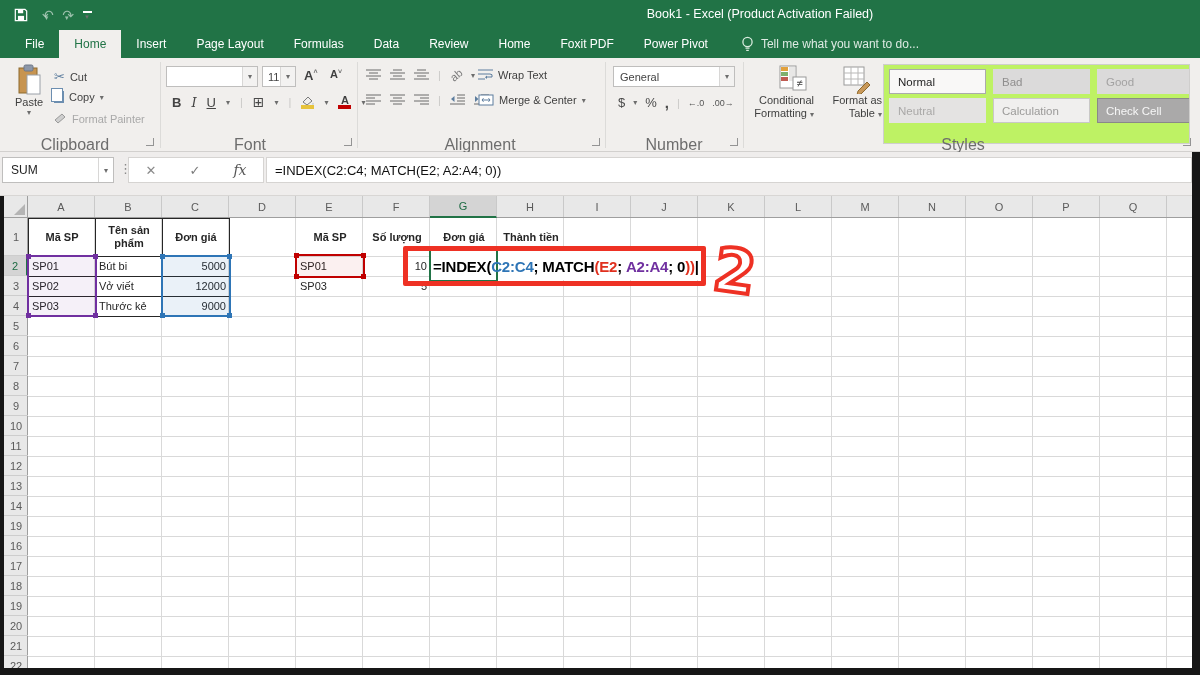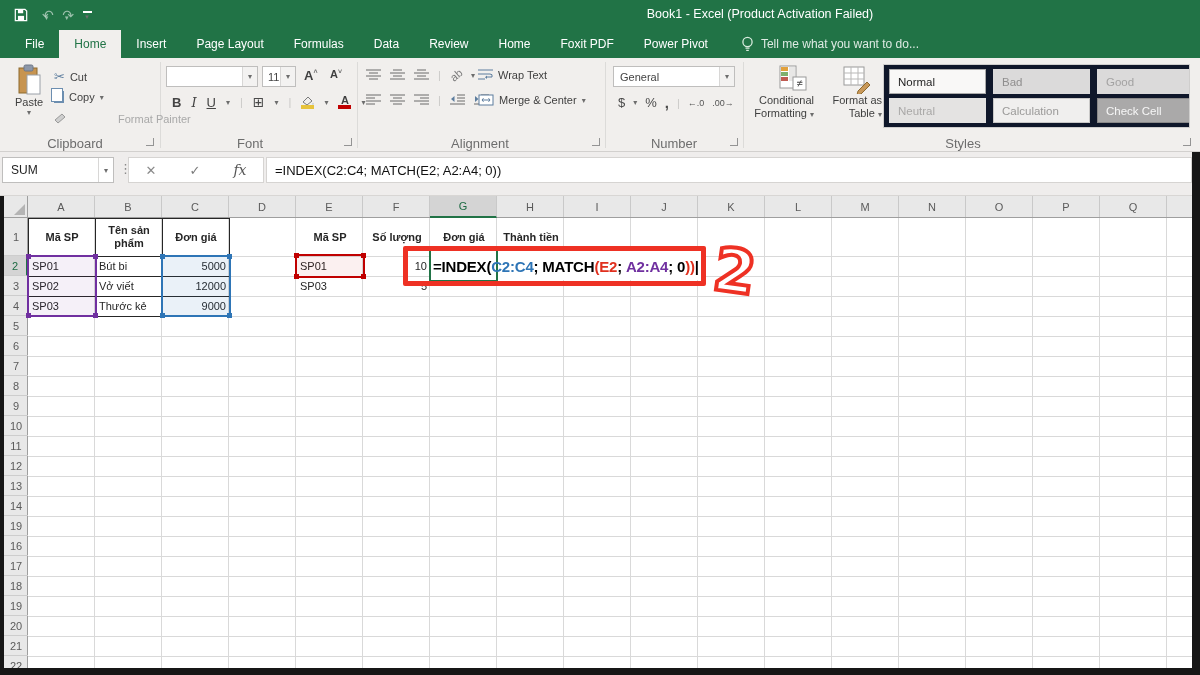--- a/index.html
+++ b/index.html
@@ -22,39 +22,39 @@
   
   .tabbar { position:absolute; left:0; top:30px; width:1200px; height:28px; background:#217346; display:flex; align-items:stretch; }
   .tabs { display:flex; padding-left:10px; }
   .tab { color:#fff; font-size:12px; padding:0 15px; display:flex; align-items:center; cursor:default; }
   .tab.active { background:#f1efed; color:#217346; }
   .tellme { display:flex; align-items:center; gap:7px; margin-left:18px; color:rgba(255,255,255,.85); font-size:12px; }
 
   
   .ribbon { position:absolute; left:0; top:58px; width:1200px; height:94px; background:#f1efed; border-bottom:1px solid #d2d0ce; font-size:11px; color:#444; }
   .rsep { position:absolute; top:4px; height:86px; width:1px; background:#dcdbd9; }
-  .glabel { position:absolute; top:78px; font-size:13px; color:#6d6d6d; text-align:center; }
+  .glabel { position:absolute; top:78px; font-size:16px; color:#6d6d6d; text-align:center; }
   .launcher { position:absolute; top:80px; width:8px; height:8px; border-left:1px solid #949494; border-top:1px solid #949494; transform:rotate(180deg); }
   .rbtn-txt { font-size:11px; color:#3f3f3f; }
-  .disabled { color:#a9a9a9 !important;margin-left:46px; }
+  .disabled { color:#a9a9a9 !important; }
   .car { color:#6d6d6d; font-size:8px; }
   .whitebox { background:#fff; border:1px solid #bfbebd; display:flex; align-items:center; }
   .whitebox .carzone { margin-left:auto; border-left:1px solid #d8d7d6; background:#f3f2f1; height:100%; width:15px; display:flex; align-items:center; justify-content:center; }
 
   .paste { position:absolute; left:8px; top:6px; width:42px; height:74px; display:flex; flex-direction:column; align-items:center; }
   .row-small { position:absolute; display:flex; align-items:center; gap:5px; }
 
   .icopy { position:relative; width:10px; height:12px; border:1px solid #6c8eb0; background:#fff; }
   .icopy:before { content:""; position:absolute; left:-4px; top:-4px; width:10px; height:12px; border:1px solid #6c8eb0; background:#fff; }
   .bigA { font-weight:bold; font-size:13px; color:#3f3f3f; }
   .supcar { font-size:7px; vertical-align:top; color:#c00000; }
   .fontcolor { display:flex; flex-direction:column; align-items:center; line-height:10px; }
   .fontcolor .bar { width:13px; height:4px; background:#c00000; }
   .fillbar { width:13px; height:4px; background:#e7c33c; }
-  .gallery { position:absolute; left:883px; top:6px; width:307px; height:64px; background:#0f172a; border:1px solid #cfcecd; overflow:hidden; }
+  .gallery { position:absolute; left:883px; top:6px; width:307px; height:80px; background:#bef264; border:1px solid #cfcecd; overflow:hidden; }
   .gcell { position:absolute; width:97px; height:25px; border:1px solid #c6c5c4; font-size:11.5px; display:flex; align-items:center; padding-left:8px; }
   .twoline { width:62px; text-align:right; line-height:13px; font-size:11px; color:#3f3f3f; }
 
   
   .fbar { position:absolute; left:0; top:152px; width:1200px; height:44px; background:#efedec; border-bottom:1px solid #d8d6d4; }
   .namebox { position:absolute; left:2px; top:5px; width:112px; height:26px; }
   .dots { position:absolute; left:119px; top:9px; color:#8a8a8a; font-size:13px; }
   .fbtns { position:absolute; left:128px; top:5px; width:136px; height:26px; background:#fff; border:1px solid #d6d4d2; display:flex; align-items:center; justify-content:space-around; }
   .finput { position:absolute; left:266px; top:5px; width:926px; height:26px; background:#fff; border:1px solid #d6d4d2; display:flex; align-items:center; padding-left:8px; font-size:13px; color:#111; }
   .fx { font-family:"DejaVu Serif","Liberation Serif",serif; font-style:italic; font-size:14px; color:#555; }

